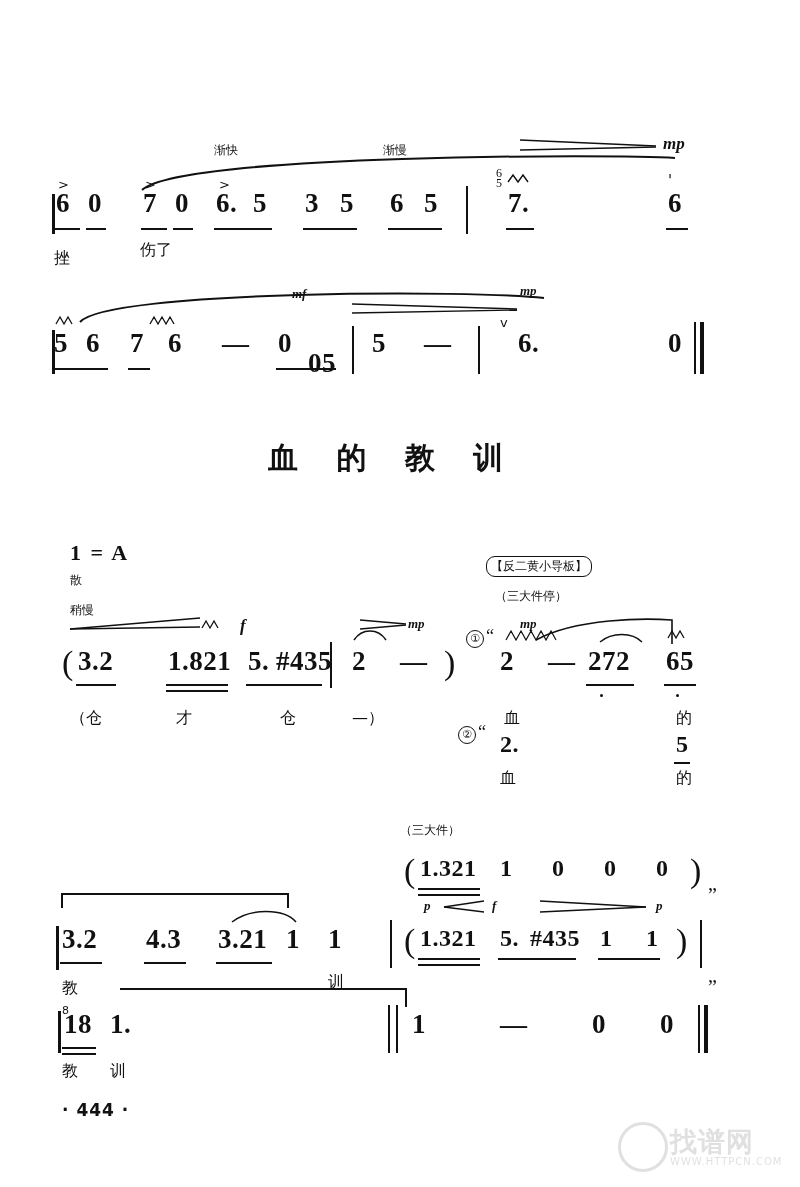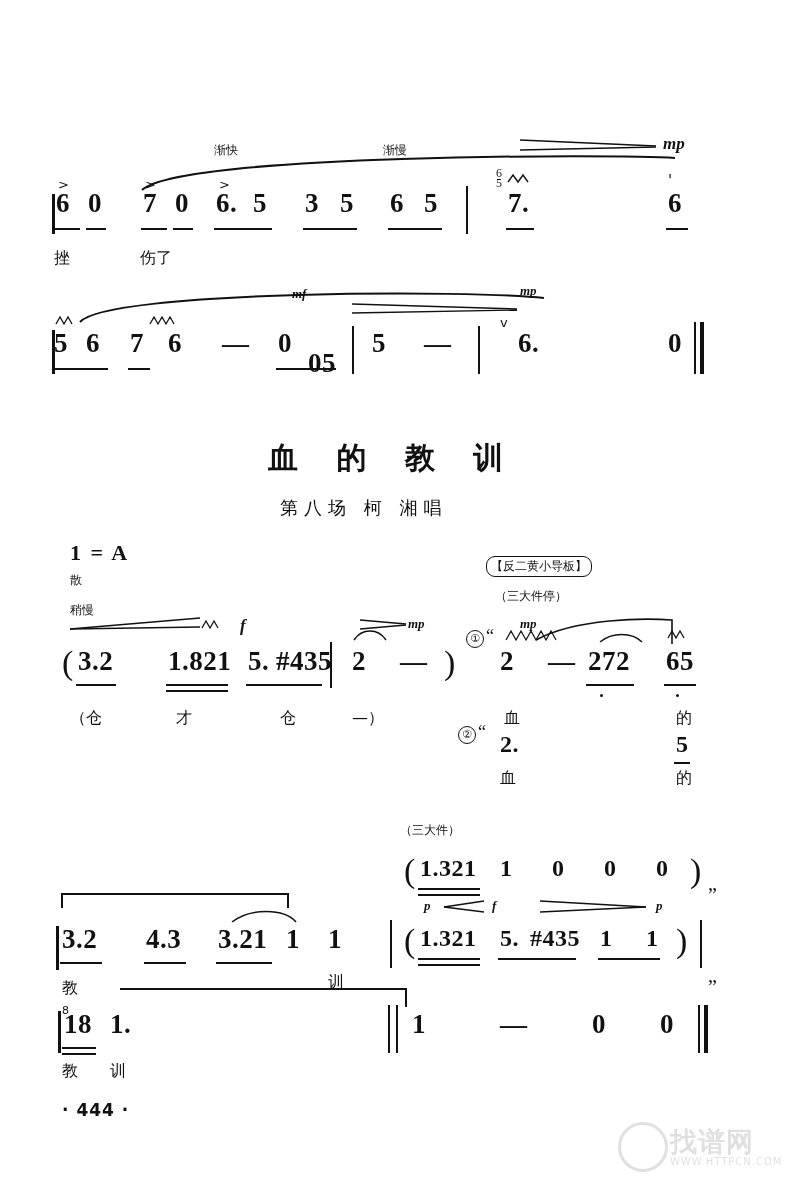--- a/index.html
+++ b/index.html
@@ -194,21 +194,21 @@
       <div class="abs underline-1" style="left:141px;top:38px;width:26px;"></div>
       <div class="abs underline-1" style="left:173px;top:38px;width:20px;"></div>
       <div class="abs underline-1" style="left:214px;top:38px;width:58px;"></div>
       <div class="abs underline-1" style="left:303px;top:38px;width:54px;"></div>
       <div class="abs underline-1" style="left:388px;top:38px;width:54px;"></div>
       <div class="abs underline-1" style="left:506px;top:38px;width:28px;"></div>
       <div class="abs underline-1" style="left:666px;top:38px;width:22px;"></div>
     </div>
 
     <div class="abs lyric" style="left:54px;top:130px;">挫</div>
-    <div class="abs lyric" style="left:140px;top:130px;">伤了</div>
+    <div class="abs lyric" style="left:140px;top:122px;">伤了</div>
 
     <svg class="abs" style="left:78px;top:168px;" width="470" height="36">
       <path d="M2,34 C30,2 400,2 466,10" stroke="#111" stroke-width="2" fill="none"></path>
     </svg>
     <div class="abs dyn small" style="left:292px;top:166px;">mf</div>
     <svg class="abs" style="left:352px;top:182px;" width="170" height="14">
       <path d="M0,2 L165,7" stroke="#111" stroke-width="1.4" fill="none"></path>
       <path d="M0,11 L165,8" stroke="#111" stroke-width="1.4" fill="none"></path>
     </svg>
     <div class="abs dyn small" style="left:520px;top:163px;">mp</div>
@@ -241,21 +241,20 @@
       <div class="abs barline" style="left:694px;top:-8px;height:52px;"></div>
       <div class="abs thickbar" style="left:700px;top:-8px;height:52px;"></div>
 
       <div class="abs underline-1" style="left:52px;top:38px;width:56px;"></div>
       <div class="abs underline-1" style="left:128px;top:38px;width:22px;"></div>
       <div class="abs underline-1" style="left:276px;top:38px;width:60px;"></div>
     </div>
   </div>
 
   <div class="abs title" style="left:268px;top:438px;text-align:right;">血 的 教 训</div>
-  <div class="abs subtitle" style="left:280px;top:496px;">第八场 柯 湘唱</div>
 
   <div class="abs keysig" style="left:70px;top:540px;">1 = A</div>
   <div class="abs tiny" style="left:70px;top:574px;">散</div>
   <div class="abs tiny" style="left:70px;top:604px;">稍慢</div>
 
   <div class="abs boxlabel" style="left:486px;top:556px;">【反二黄小导板】</div>
   <div class="abs plainlabel" style="left:495px;top:588px;">（三大件停）</div>
   <div class="abs plainlabel" style="left:400px;top:822px;">（三大件）</div>
 
   <div class="abs" style="left:0;top:612px;width:800px;height:180px;">

